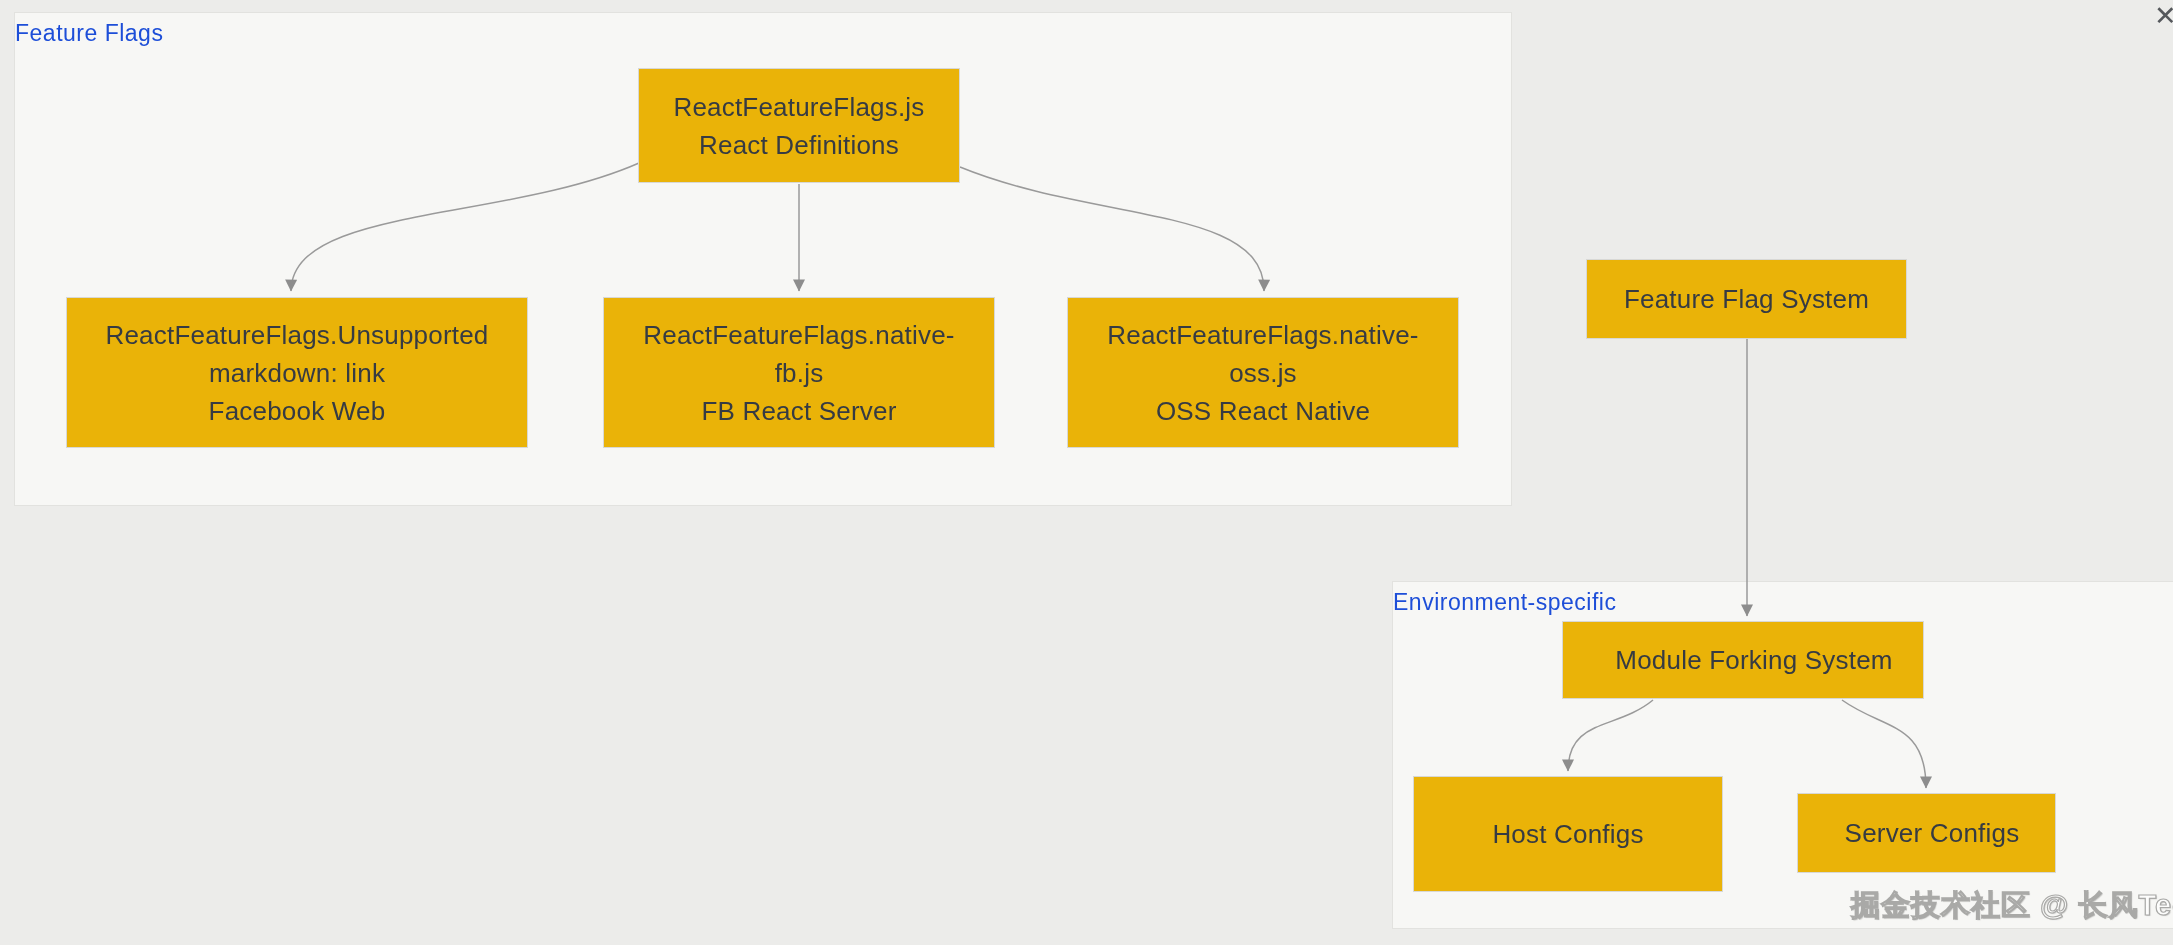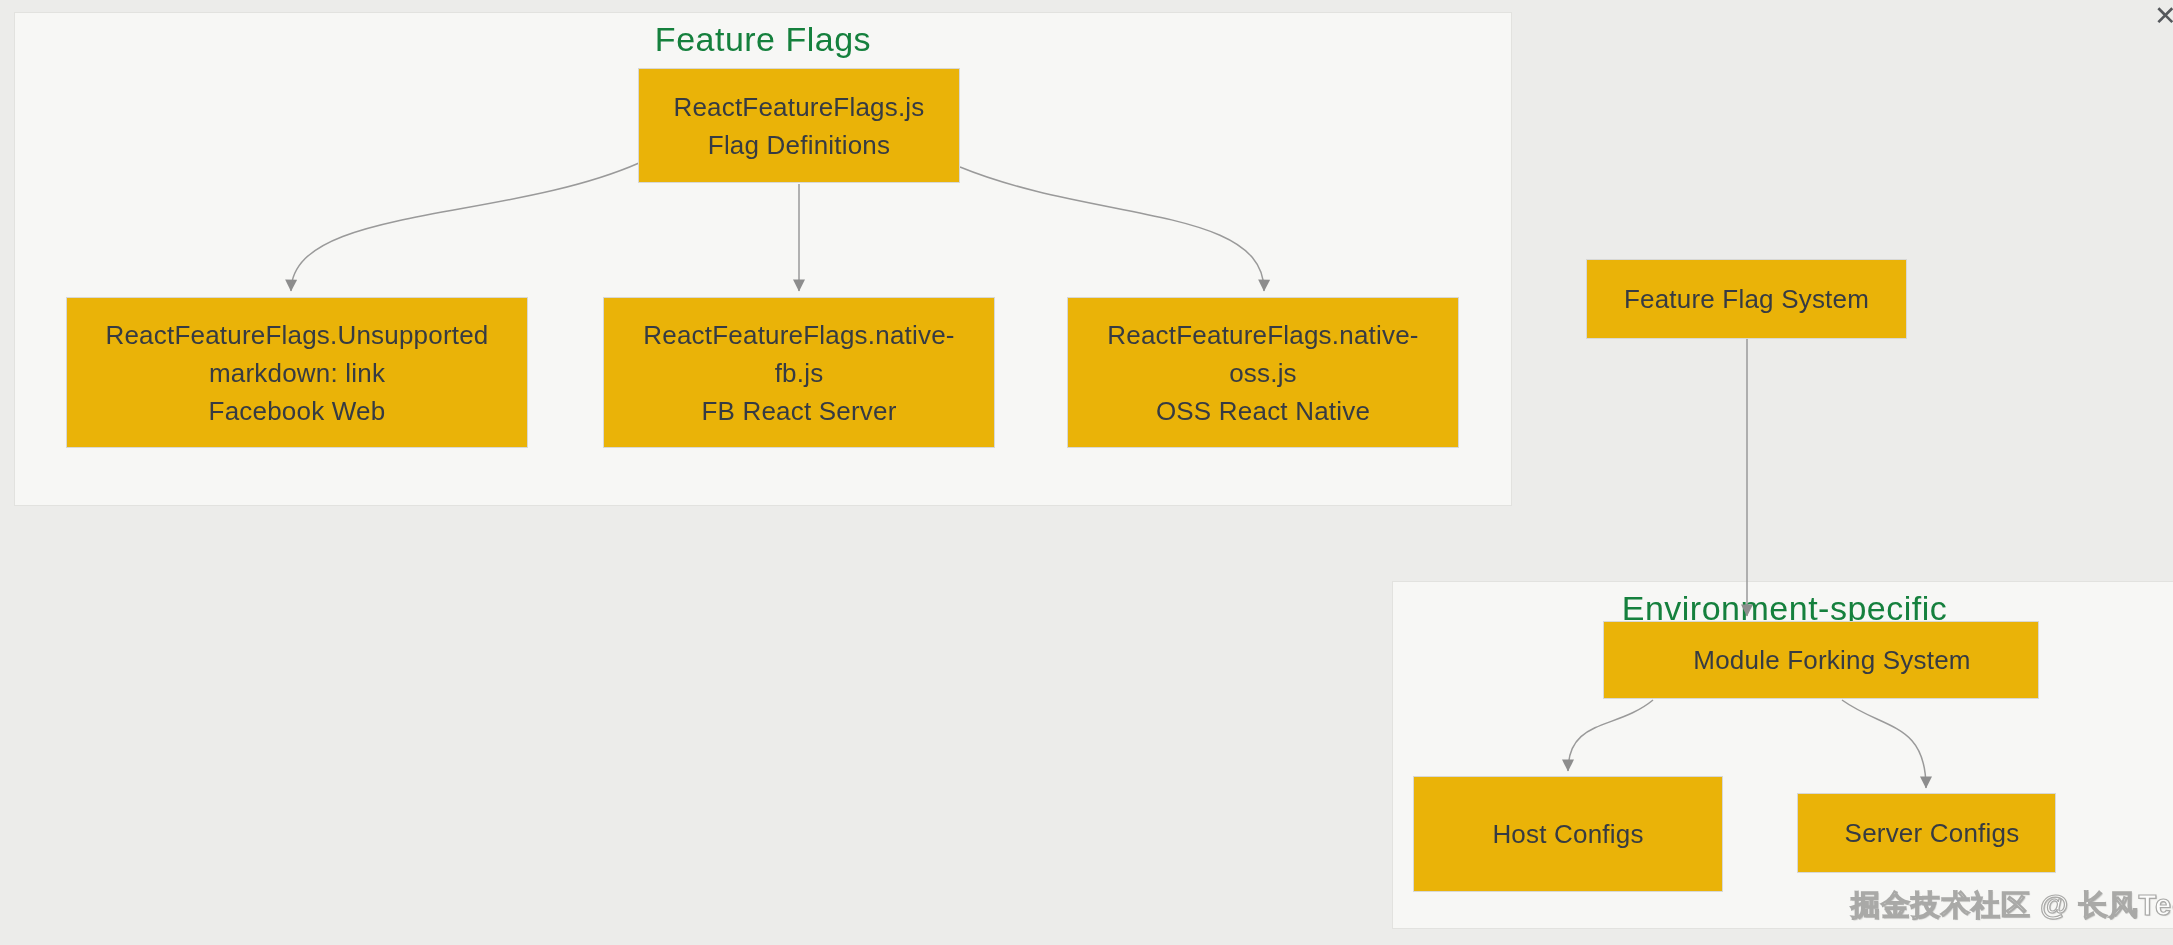--- a/index.html
+++ b/index.html
@@ -20,23 +20,22 @@
     position: absolute;
     background: #f7f7f5;
     border: 1px solid #e2e2df;
     box-sizing: border-box;
     z-index: 0;
   }
   .cluster-title {
     position: absolute;
     width: 100%;
     top: 7px;
-    text-align: center;
-    font-size: 34px;
-    color: #15803d;
+    font-size: 23px;
+    color: #1d4ed8;
     letter-spacing: 0.5px;
   }
   #cluster-feature-flags { left: 14px; top: 12px; width: 1498px; height: 494px; }
   #cluster-environment-specific { left: 1392px; top: 581px; width: 785px; height: 348px; text-decoration: underline; }
 
   
   svg.edges {
     position: absolute;
     left: 0; top: 0;
     width: 2173px; height: 945px;
@@ -64,21 +63,21 @@
     line-height: 38px;
     color: #363b43;
     z-index: 2;
     letter-spacing: 0.2px;
   }
   #node-base   { left: 638px;  top: 68px;  width: 322px; height: 115px; }
   #node-www    { left: 66px;   top: 297px; width: 462px; height: 151px; }
   #node-fb     { left: 603px;  top: 297px; width: 392px; height: 151px; }
   #node-oss    { left: 1067px; top: 297px; width: 392px; height: 151px; }
   #node-ffs    { left: 1586px; top: 219px; width: 321px; height: 80px; margin-top: 40px; }
-  #node-mfs    { left: 1603px; top: 621px; width: 436px; height: 78px; padding-left: 22px; }
+  #node-mfs    { left: 1562px; top: 621px; width: 362px; height: 78px; padding-left: 22px; }
   #node-host   { left: 1413px; top: 776px; width: 310px; height: 116px; text-align: center; }
   #node-server { left: 1797px; top: 793px; width: 259px; height: 80px; padding-left: 11px; }
 
   
   .watermark {
     position: absolute;
     left: 1851px;
     top: 886px;
     z-index: 3;
     font-size: 29px;
@@ -124,21 +123,21 @@
     <path class="edge" d="M 639,163 C 505,222 292,206 291,291" marker-end="url(#arrow)"></path>
     <path class="edge" d="M 799,184 L 799,291" marker-end="url(#arrow)"></path>
     <path class="edge" d="M 960,167 C 1094,222 1265,206 1264,291" marker-end="url(#arrow)"></path>
     <path class="edge" d="M 1747,299 L 1747,616" marker-end="url(#arrow)"></path>
     <path class="edge" d="M 1653,700 C 1617,730 1568,718 1568,771" marker-end="url(#arrow)"></path>
     <path class="edge" d="M 1842,700 C 1884,730 1926,722 1926,788" marker-end="url(#arrow)"></path>
   </svg>
 
   <div class="node" id="node-base">
     <span>ReactFeatureFlags.js</span>
-    <span>Flag Definitions</span>
+    <span>React Definitions</span>
   </div>
 
   <div class="node" id="node-www">
     <span>ReactFeatureFlags.Unsupported</span>
     <span>markdown: link</span>
     <span>Facebook Web</span>
   </div>
 
   <div class="node" id="node-fb">
     <span>ReactFeatureFlags.native-</span>

